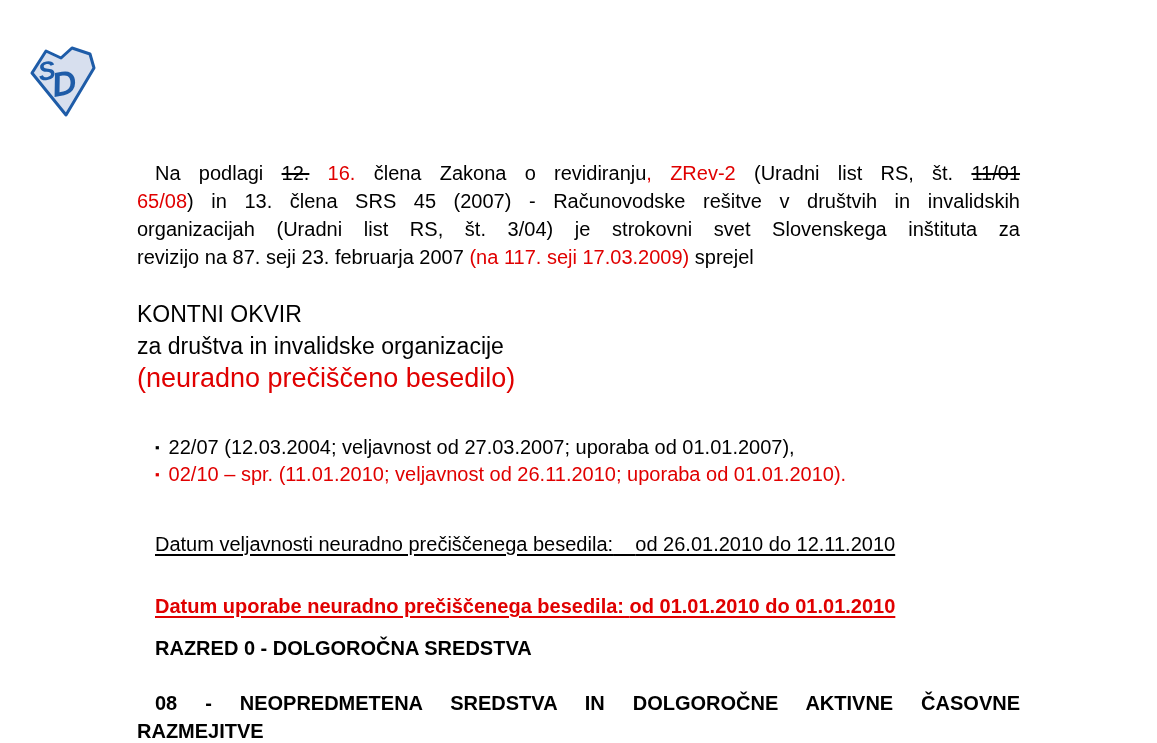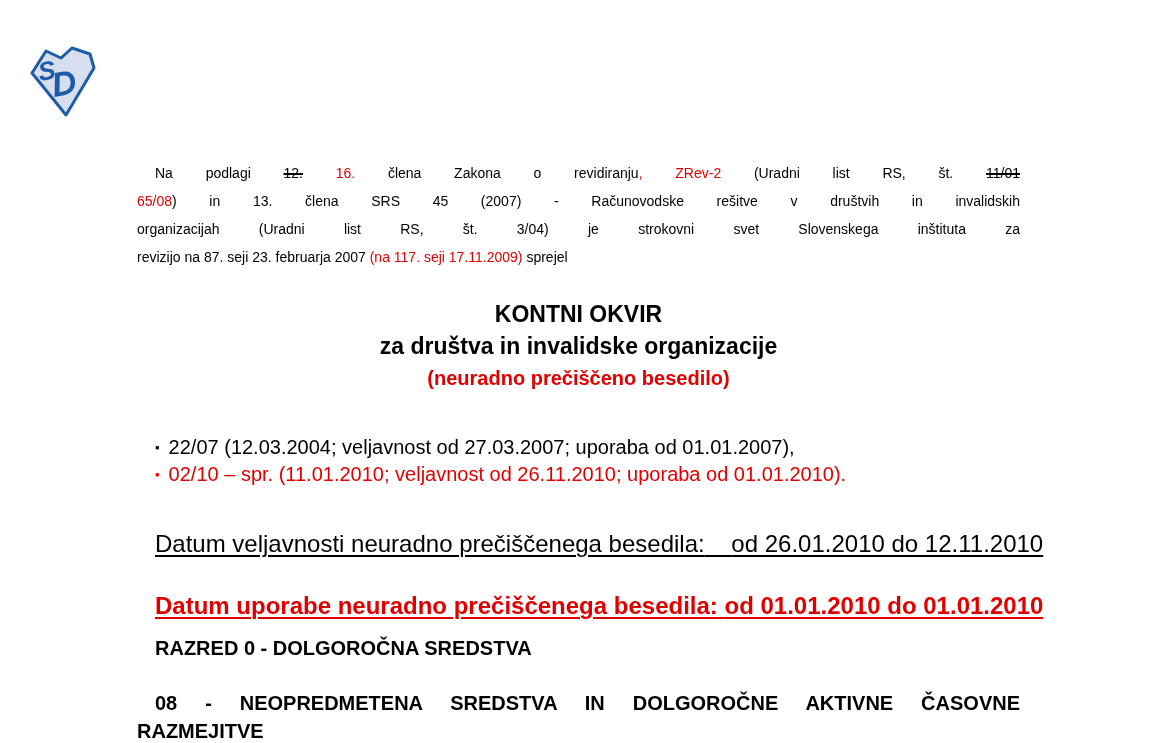--- a/index.html
+++ b/index.html
@@ -8,38 +8,38 @@
     width:1157px;height:743px;
     background:var(--bg,#ffffff);
     font-family:"Liberation Sans",sans-serif;
     color:#000;
     overflow:hidden;
   }
   .logo{position:absolute;left:30px;top:46px;width:66px;height:72px;}
   .col{position:absolute;left:137px;width:883px;}
 
   
-  .intro{top:159px;font-size:14px;line-height:28px;}
+  .intro{top:159px;font-size:20px;line-height:28px;}
   .jline{text-align:justify;text-align-last:justify;}
   .indent{padding-left:18px;}
   .strike{text-decoration:line-through;text-decoration-thickness:2px;}
   .red{color:var(--red,#e00000);}
   .bold{font-weight:bold;margin-top:36px;}
 
   
-  .title-block{top:298px;text-align:center;font-weight:bold;}
+  .title-block{top:298px;font-weight:normal;}
   .t1{font-size:23px;line-height:32px;}
-  .t2{font-size:20px;line-height:32px;}
+  .t2{font-size:27px;line-height:32px;}
 
   
   .gazette{top:434px;font-size:20px;line-height:27px;padding-left:18px;}
   .bullet{font-size:13px;vertical-align:2px;margin-right:9px;}
 
   
-  .validity{top:531px;font-size:24px;line-height:26px;padding-left:18px;white-space:nowrap;}
+  .validity{top:531px;font-size:20px;line-height:26px;padding-left:18px;white-space:nowrap;}
   .ul{text-decoration:underline;text-decoration-thickness:2px;text-underline-offset:3px;}
 
   
   .h-razred{top:636px;font-size:20px;line-height:24px;padding-left:18px;font-weight:bold;}
   .h-00{top:689px;font-size:20px;line-height:28px;font-weight:bold;}
 </style>
 </head>
 <body>
 
 <div class="page">
@@ -54,21 +54,21 @@
     <div class="jline indent">
       <span>Na podlagi </span><span class="strike">12.</span><span class="red"> 16.</span><span> člena Zakona o revidiranju</span><span class="red">, ZRev-2</span><span> (Uradni list RS, št. </span><span class="strike">11/01</span>
     </div>
     <div class="jline">
       <span class="red">65/08</span><span>) in 13. člena SRS 45 (2007) - Računovodske rešitve v društvih in invalidskih</span>
     </div>
     <div class="jline">
       <span>organizacijah (Uradni list RS, št. 3/04) je strokovni svet Slovenskega inštituta za</span>
     </div>
     <div>
-      <span>revizijo na 87. seji 23. februarja 2007 </span><span class="red">(na 117. seji 17.11.2009)</span><span> sprejel</span>
+      <span>revizijo na 87. seji 23. februarja 2007 </span><span class="red">(na 117. seji 17.03.2009)</span><span> sprejel</span>
     </div>
   </div>
 
   <div class="col title-block">
     <div class="t1">KONTNI OKVIR</div>
     <div class="t1">za društva in invalidske organizacije</div>
     <div class="t2 red">(neuradno prečiščeno besedilo)</div>
   </div>
 
   <div class="col gazette">

